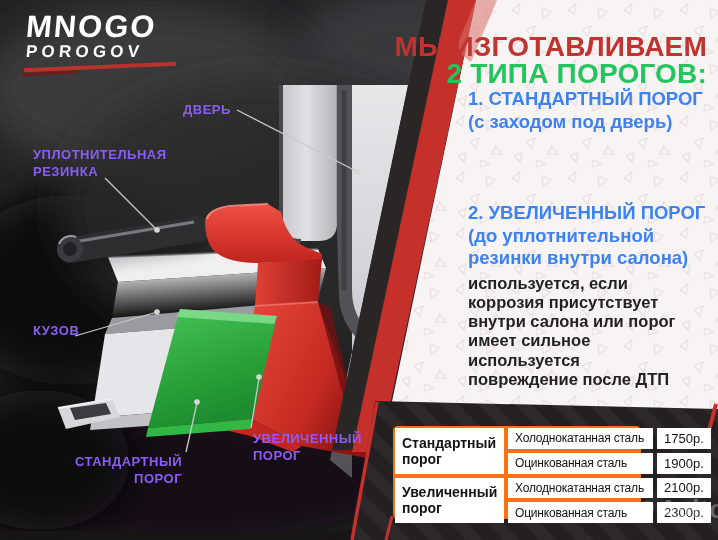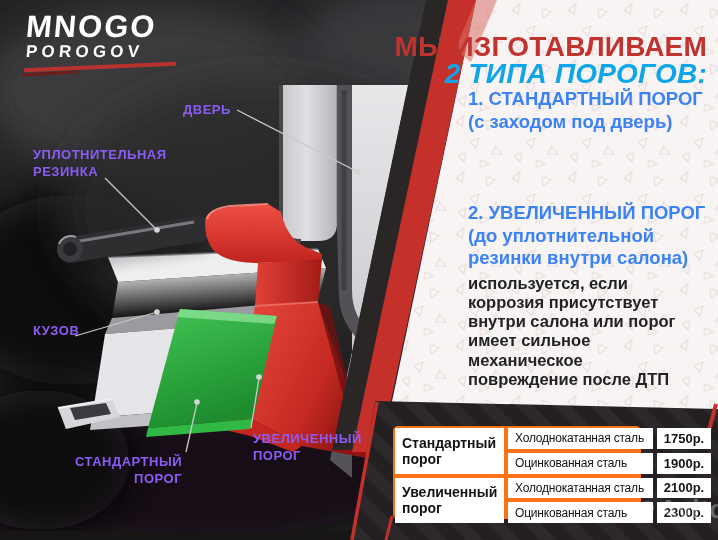--- a/index.html
+++ b/index.html
@@ -19,35 +19,35 @@
   .ill-label{z-index:4;color:#8b5cf6;font-weight:700;font-size:13px;letter-spacing:.5px;line-height:17px;}
   .lbl-door{left:183px;top:101px;}
   .lbl-seal{left:33px;top:146px;}
   .lbl-body{left:33px;top:322px;}
   .lbl-standard{left:60px;top:453px;width:122px;text-align:right;}
   .lbl-increased{left:253px;top:430px;}
 
   
   .heading{right:11px;top:33px;z-index:4;text-align:right;font-weight:800;font-size:28px;line-height:27px;letter-spacing:.2px;}
   .heading .h-red{color:#c0332e;}
-  .heading .h-black{color:#0ea5e9;font-style:italic;}
+  .heading .h-black{color:#22c55e;}
   .section{left:468px;width:246px;z-index:4;}
   .sec1{top:88px;}
   .sec2{top:202px;}
   .sec-title{color:#3b82f6;font-weight:800;font-size:18.5px;line-height:22.5px;}
   .sec-body{color:#222;font-weight:700;font-size:16.5px;line-height:19.3px;margin-top:4px;}
 
   
   .price-table{left:393px;top:426px;width:248px;height:93px;z-index:6;
     display:grid;grid-template-columns:109px 145px 54px;grid-auto-rows:20.75px;
     gap:4px;background:#f97316;padding:2px;border-radius:5px;box-sizing:border-box;}
   .cell{background:#fff;color:#131313;display:flex;align-items:center;overflow:hidden;}
   .cell-label{grid-row:span 2;font-weight:700;font-size:14px;line-height:16px;padding-left:7px;}
   .cell-material{font-weight:400;font-size:12px;letter-spacing:-.2px;padding-left:7px;white-space:nowrap;}
-  .cell-price{font-weight:700;font-size:13px;justify-content:center;}
+  .cell-price{font-weight:400;font-size:13px;justify-content:center;}
 
   
   .watermark{left:628px;top:494px;z-index:7;display:flex;align-items:center;gap:5px;opacity:.3;color:#fff;}
   .wm-icon{display:flex;gap:2px;}
   .wm-dot{border-radius:50%;background:#fff;}
   .wm-text{font-size:26px;font-weight:700;letter-spacing:.5px;}
 </style>
 </head>
 <body>
 
@@ -241,21 +241,21 @@
     <div class="sec-title">
         <div>2. УВЕЛИЧЕННЫЙ ПОРОГ</div>
         <div>(до уплотнительной</div>
         <div>резинки внутри салона)</div>
       </div>
     <div class="sec-body">
         <div>используется, если</div>
         <div>коррозия присутствует</div>
         <div>внутри салона или порог</div>
         <div>имеет сильное</div>
-        <div>механическое</div>
+        <div>используется</div>
         <div>повреждение после ДТП</div>
       </div>
   </div>
 
   <div class="abs price-table" id="price-table">
       <div class="cell cell-label">Стандартный порог</div>
       <div class="cell cell-material">Холоднокатанная сталь</div>
       <div class="cell cell-price">1750р.</div>
       <div class="cell cell-material">Оцинкованная сталь</div>
       <div class="cell cell-price">1900р.</div>

